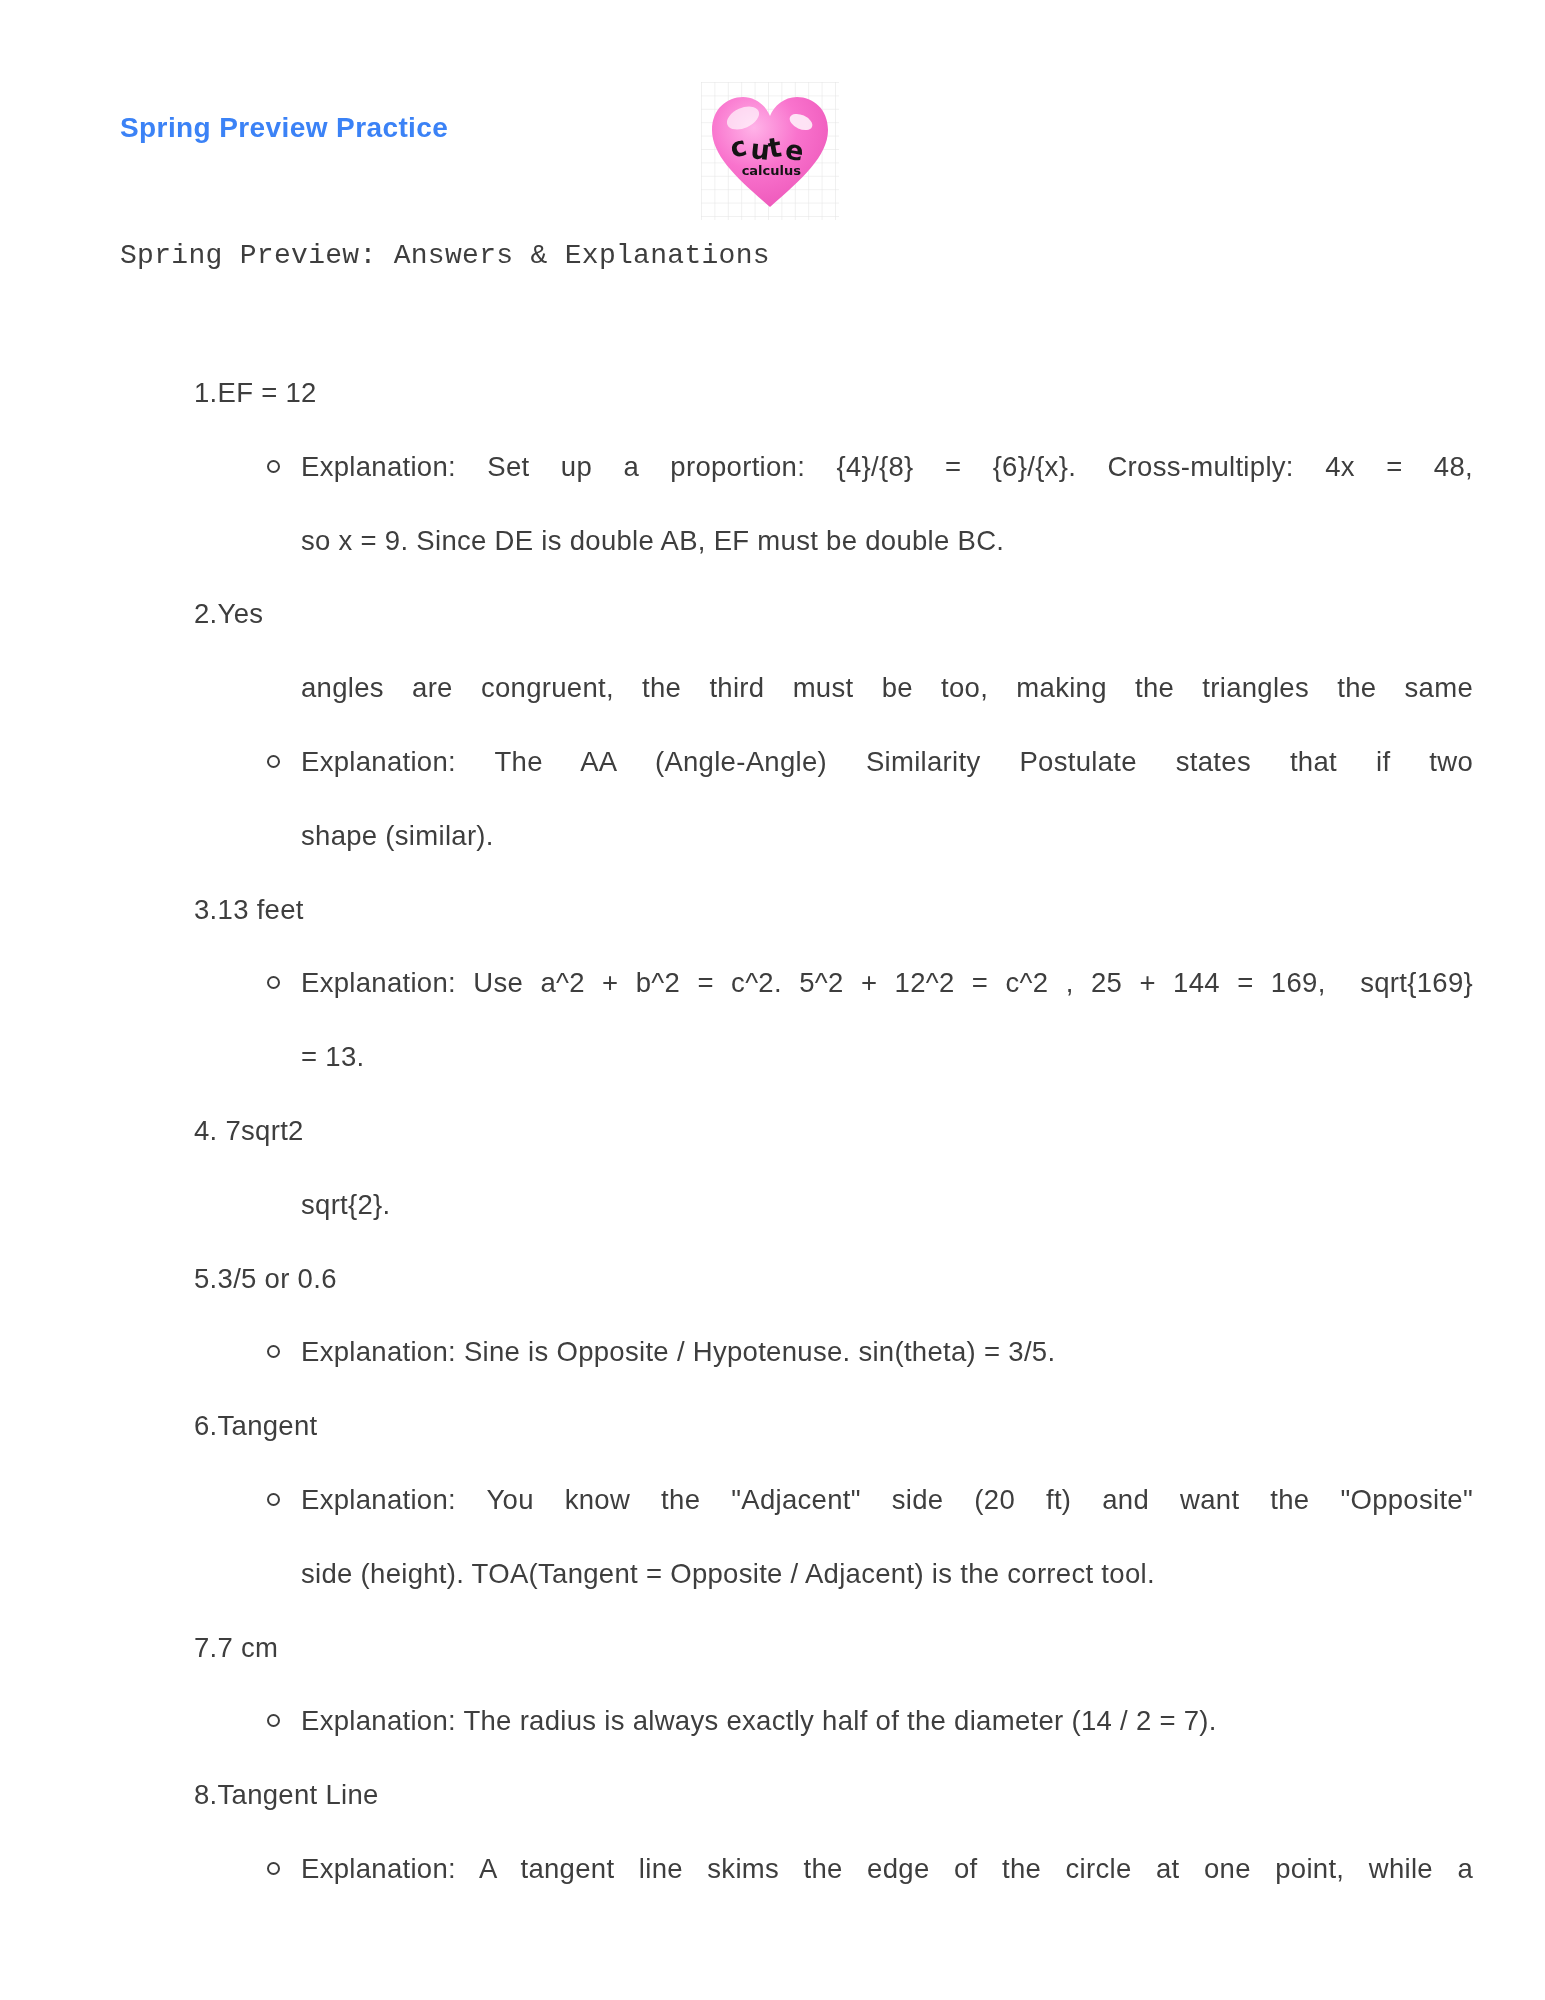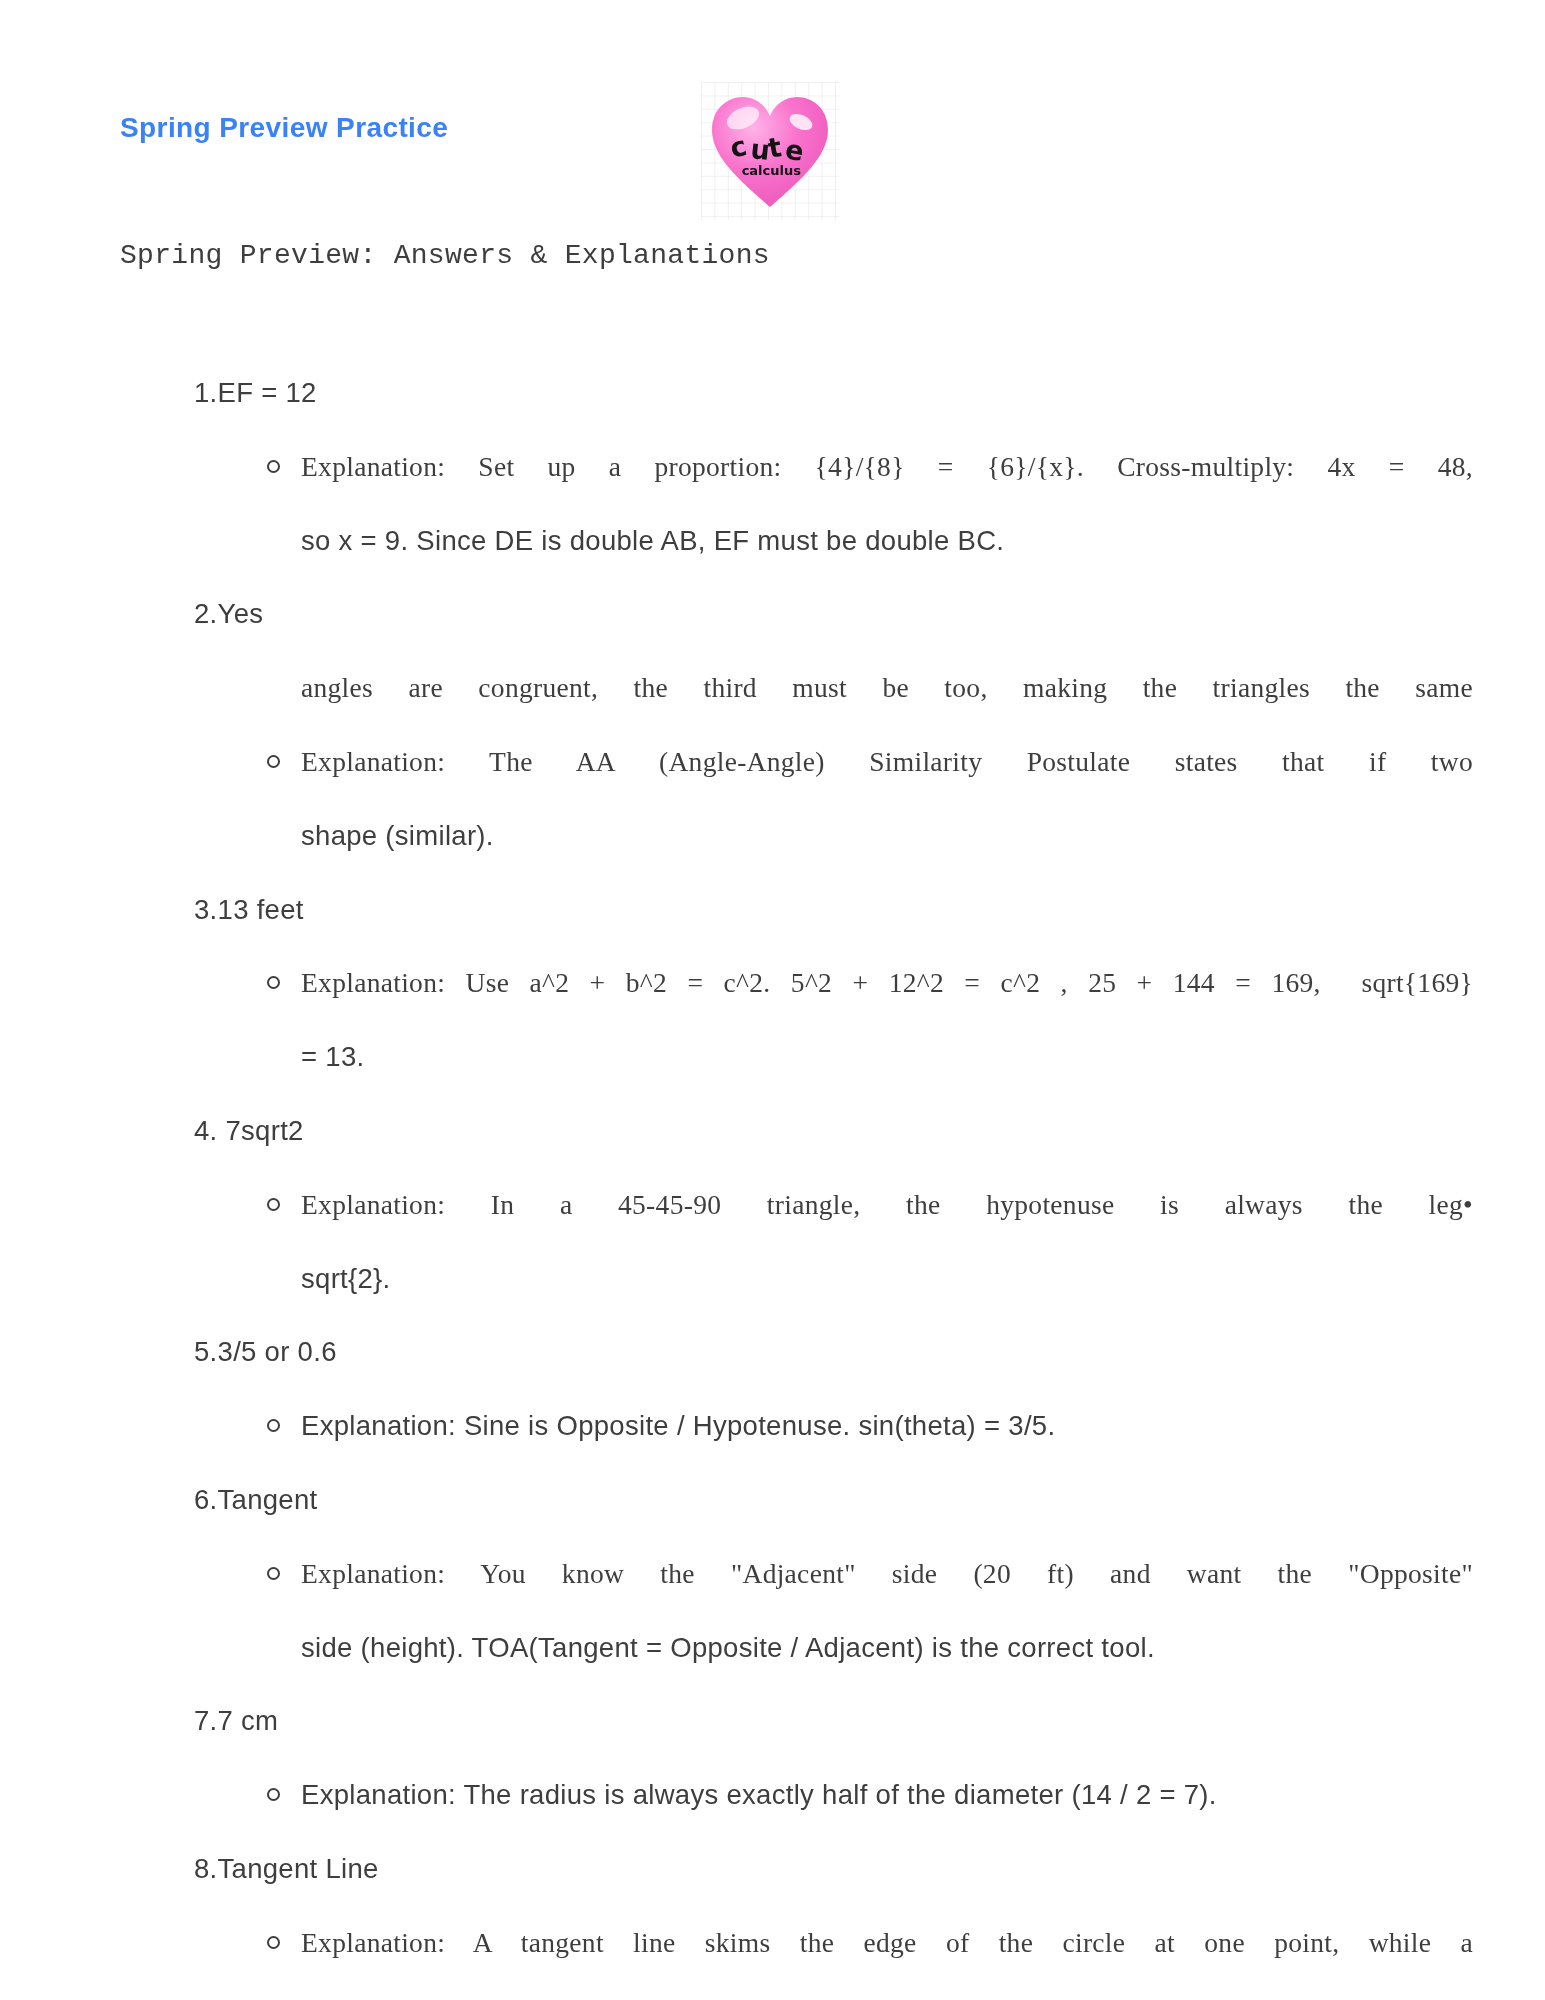--- a/index.html
+++ b/index.html
@@ -19,21 +19,21 @@
     font-size:28px; font-weight:400; letter-spacing:0.3px; color:#3e3e3e;font-family:Liberation Mono, monospace;
   }
   .answers { position:absolute; left:0; top:356px; width:1545px;padding-left:46px; }
   .line {
     height:73.8px; line-height:73.8px;
     font-size:27.5px; letter-spacing:0.3px;
     white-space:pre-wrap; color:#3e3e3e;
   }
   .num-line { margin-left:148px; }
   .expl { position:relative; margin-left:255px; width:1172px; }
-  .just { text-align:justify; text-align-last:justify;font-family:Liberation Serif, serif; }
+  .just { text-align:justify; text-align-last:justify; }
   .bullet {
     position:absolute; left:-34px; top:50%; margin-top:-7px;
     width:13px; height:13px; box-sizing:border-box;
     border:2.5px solid #3e3e3e; border-radius:50%;
   }
 </style>
 </head>
 <body>
 
 <div class="page">
@@ -76,21 +76,20 @@
         <div class="line expl just"><span class="bullet"></span><span>Explanation: The AA (Angle-Angle) Similarity Postulate states that if two</span></div>
         <div class="line expl"><span>shape (similar).</span></div>
       </div>
       <div class="answer-item">
         <div class="line num-line">3.13 feet</div>
         <div class="line expl just"><span class="bullet"></span><span>Explanation: Use a^2 + b^2 = c^2. 5^2 + 12^2 = c^2 , 25 + 144 = 169,  sqrt{169}</span></div>
         <div class="line expl"><span>= 13.</span></div>
       </div>
       <div class="answer-item">
         <div class="line num-line">4. 7sqrt2</div>
-        <div class="line expl just"><span class="bullet"></span><span>Explanation: In a 45-45-90 triangle, the hypotenuse is always the leg•</span></div>
         <div class="line expl"><span>sqrt{2}.</span></div>
       </div>
       <div class="answer-item">
         <div class="line num-line">5.3/5 or 0.6</div>
         <div class="line expl"><span class="bullet"></span><span>Explanation: Sine is Opposite / Hypotenuse. sin(theta) = 3/5.</span></div>
       </div>
       <div class="answer-item">
         <div class="line num-line">6.Tangent</div>
         <div class="line expl just"><span class="bullet"></span><span>Explanation: You know the "Adjacent" side (20 ft) and want the "Opposite"</span></div>
         <div class="line expl"><span>side (height). TOA(Tangent = Opposite / Adjacent) is the correct tool.</span></div>

